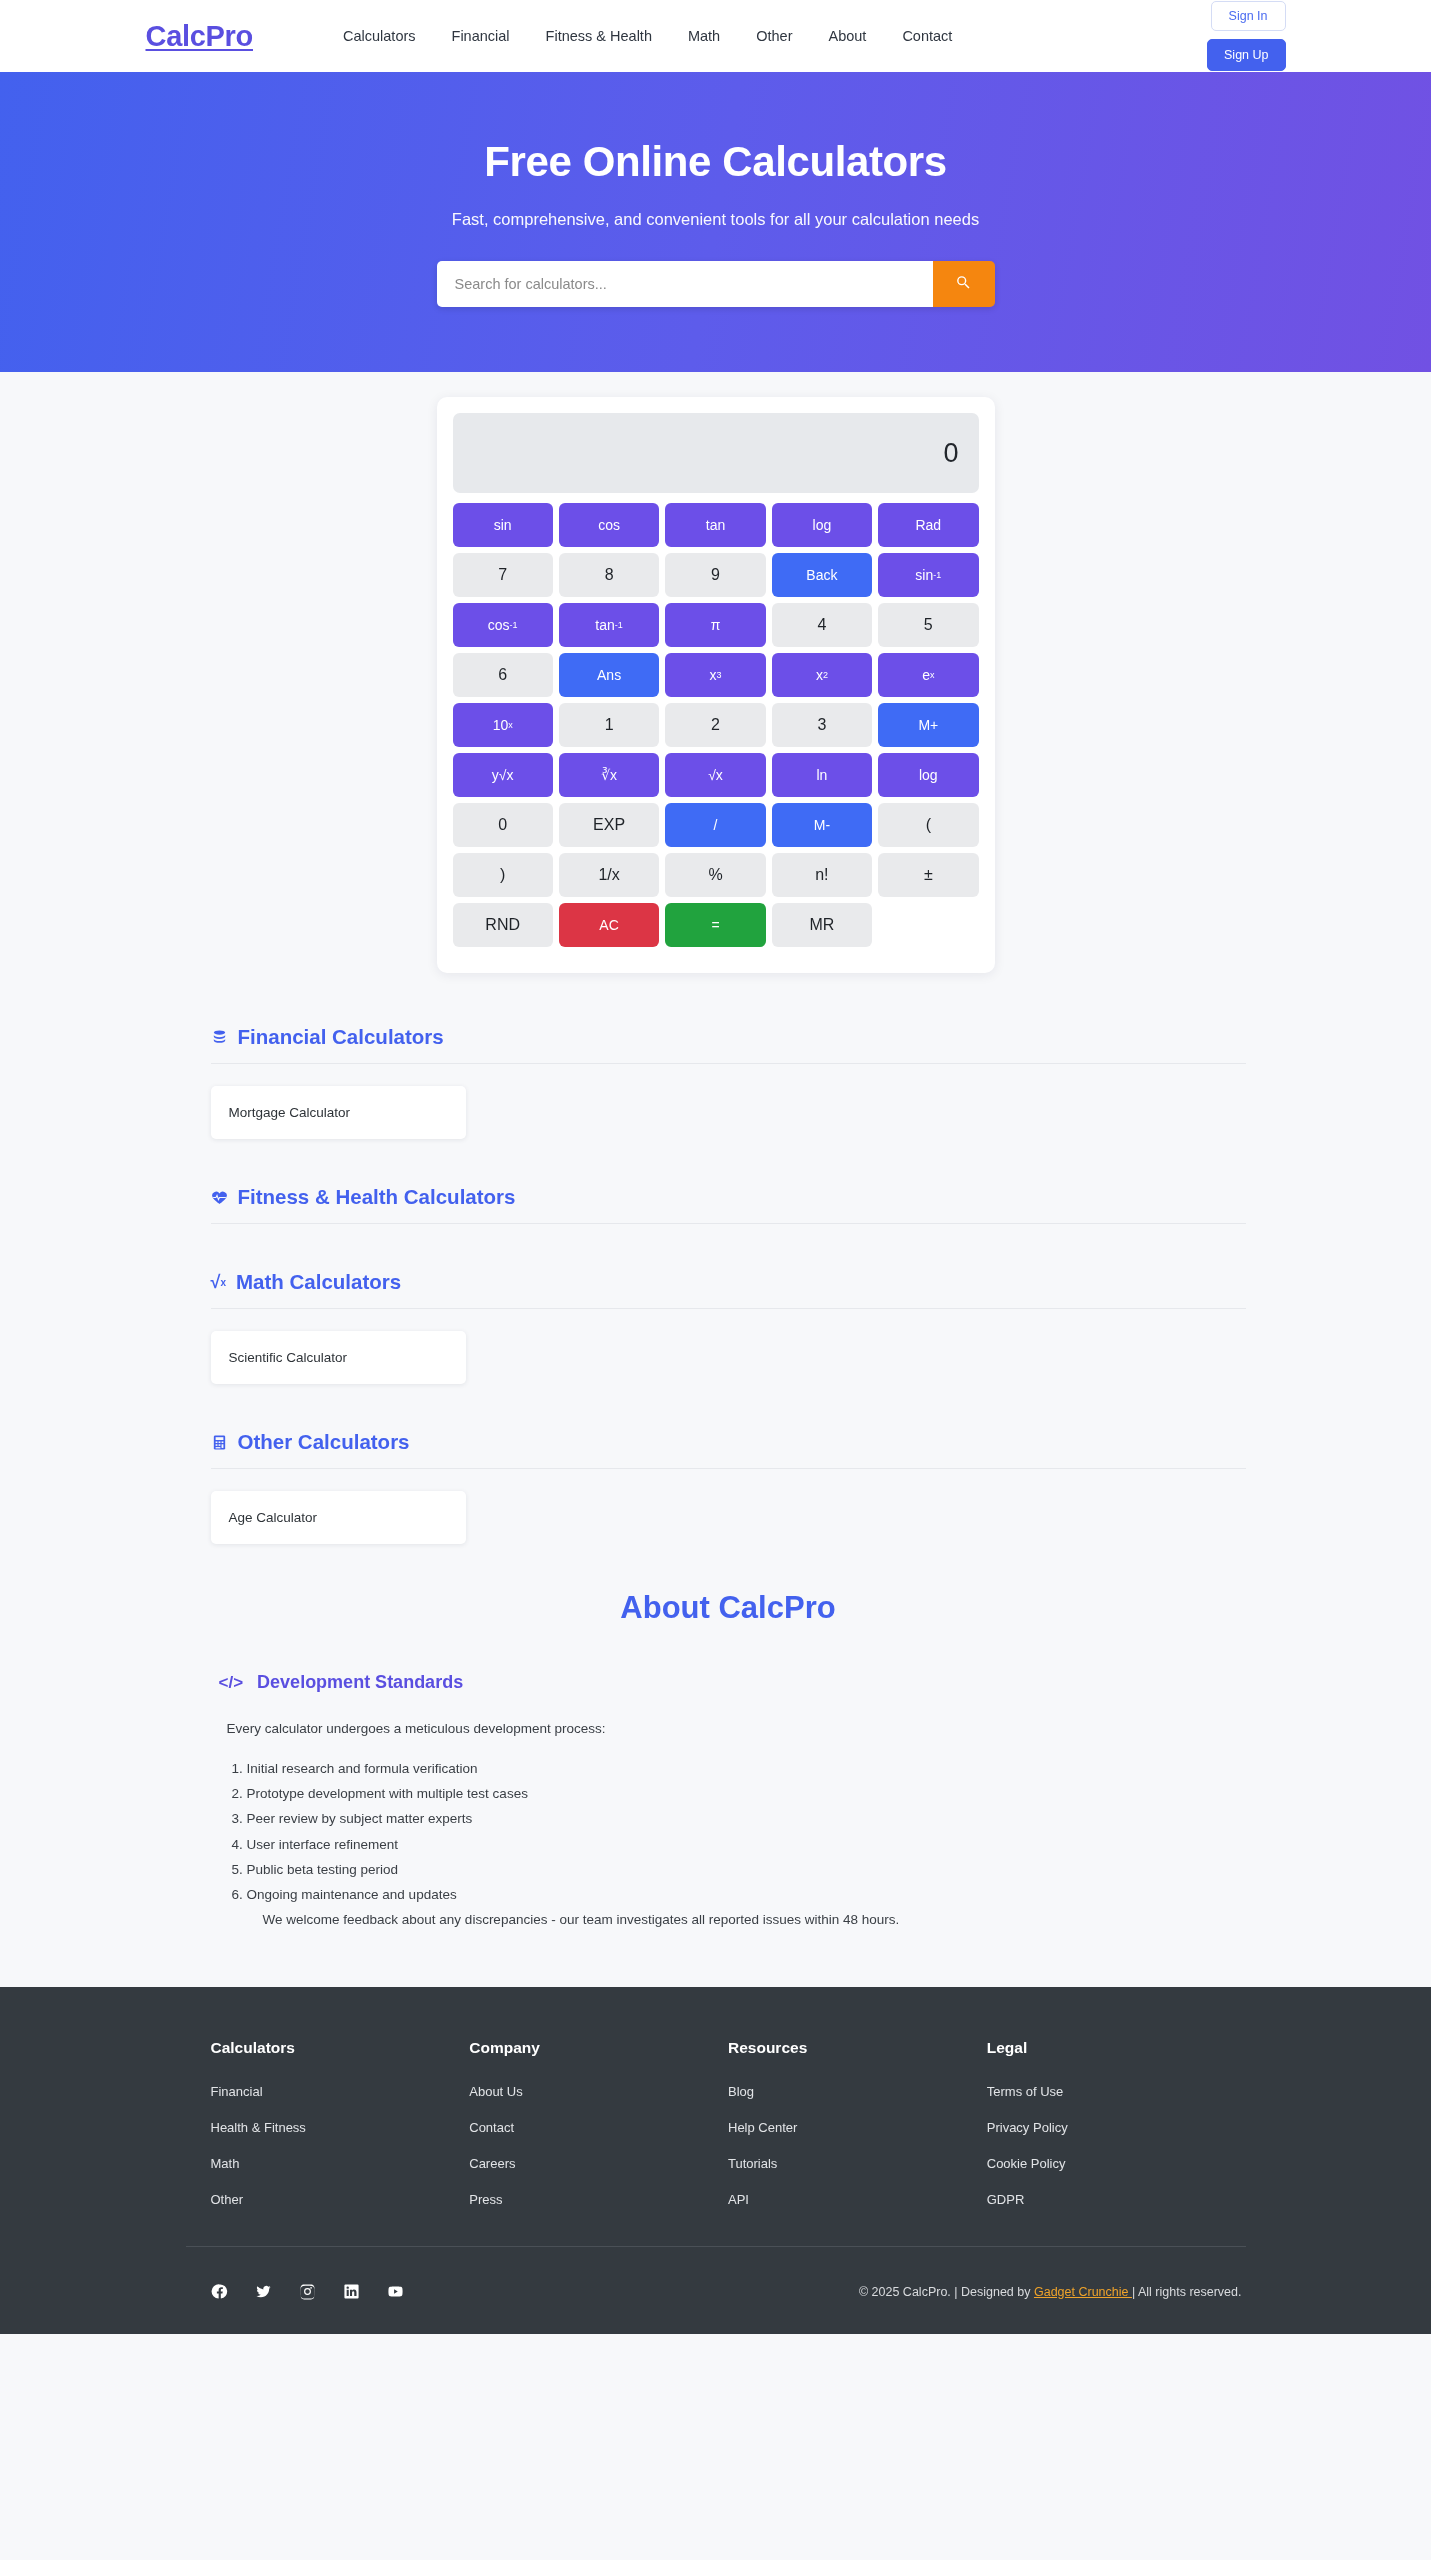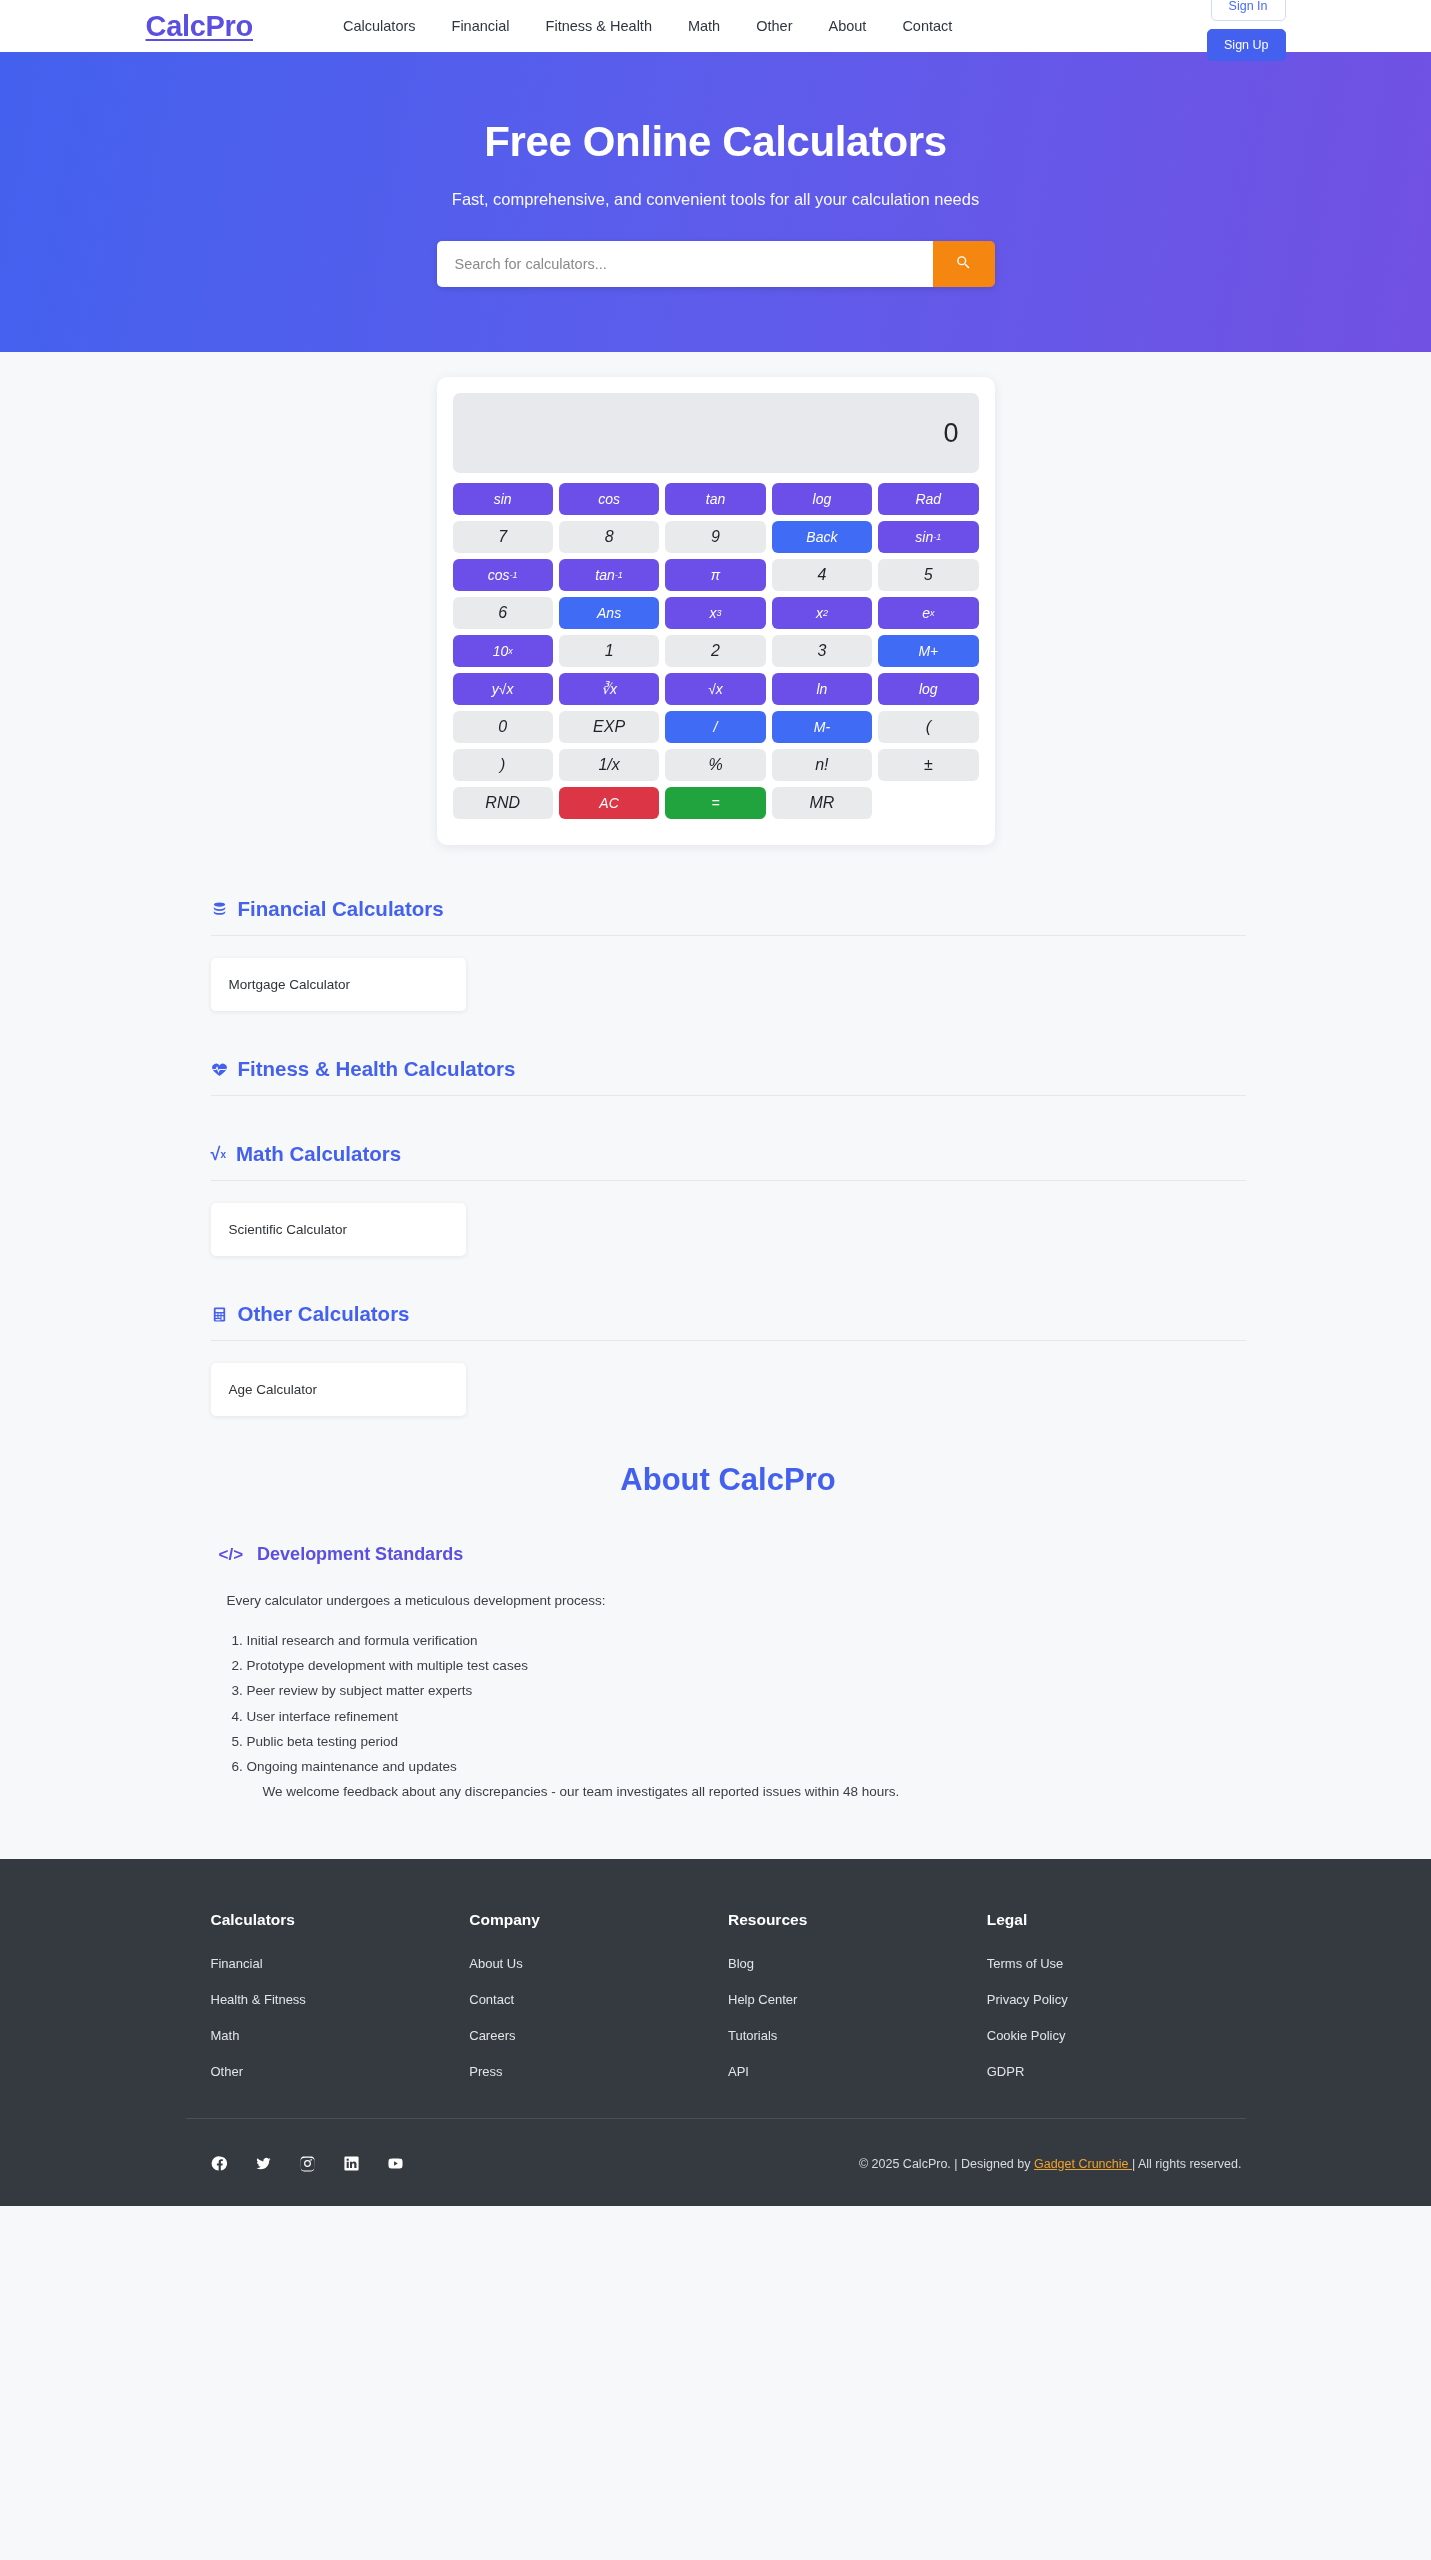--- a/index.html
+++ b/index.html
@@ -5,21 +5,21 @@
   * { box-sizing: border-box; margin: 0; padding: 0; }
   html, body {
     width: 1431px;
     background: #f7f8fa;
     font-family: "Liberation Sans", sans-serif;
     -webkit-font-smoothing: antialiased;
   }
 
   
   .navbar {
-    height: 52px;
+    height: 72px;
     background: #ffffff;
     display: flex;
     align-items: center;
     padding: 0 0 0 0;
     position: relative;
   }
   .nav-inner {
     width: 1140px;
     margin: 0 auto;
     display: flex;
@@ -137,31 +137,30 @@
     color: #22262c;
     margin-bottom: 10px;
     font-weight: 300;
   }
   .calc-grid {
     display: grid;
     grid-template-columns: repeat(5, 1fr);
     gap: 6px;
   }
   .key {
-    height: 32px;
+    height: 44px;
     border-radius: 6px;
     border: none;
     font-size: 14px;
     font-family: inherit;
     cursor: pointer;
     display: flex;
     align-items: center;
     justify-content: center;
     line-height: 1;
-    font-style: italic;
   }
   .key sup { font-size: 9px; vertical-align: super; line-height: 0; }
   .k-func { background: #6c4fe8; color: #ffffff; }
   .k-num  { background: #e9eaec; color: #1f2328; font-size: 16px; }
   .k-op   { background: #3f6bf5; color: #ffffff; }
   .k-ac   { background: #dc3545; color: #ffffff; }
   .k-eq   { background: #21a33e; color: #ffffff; }
   .k-blank { background: transparent; }
 
   

